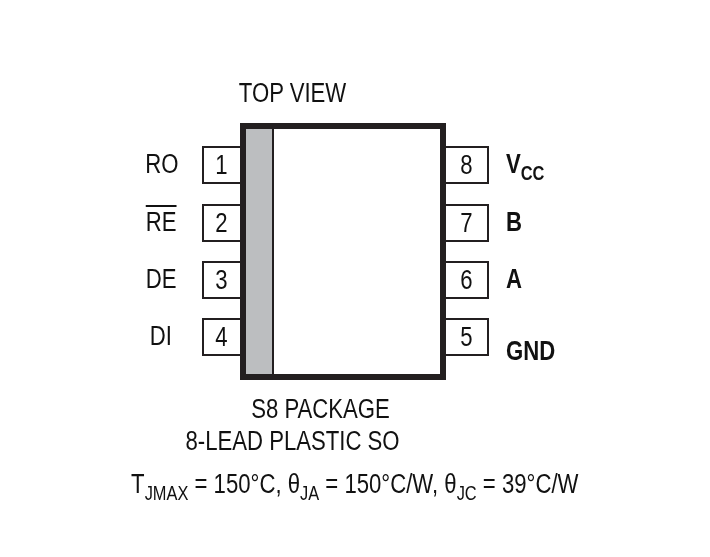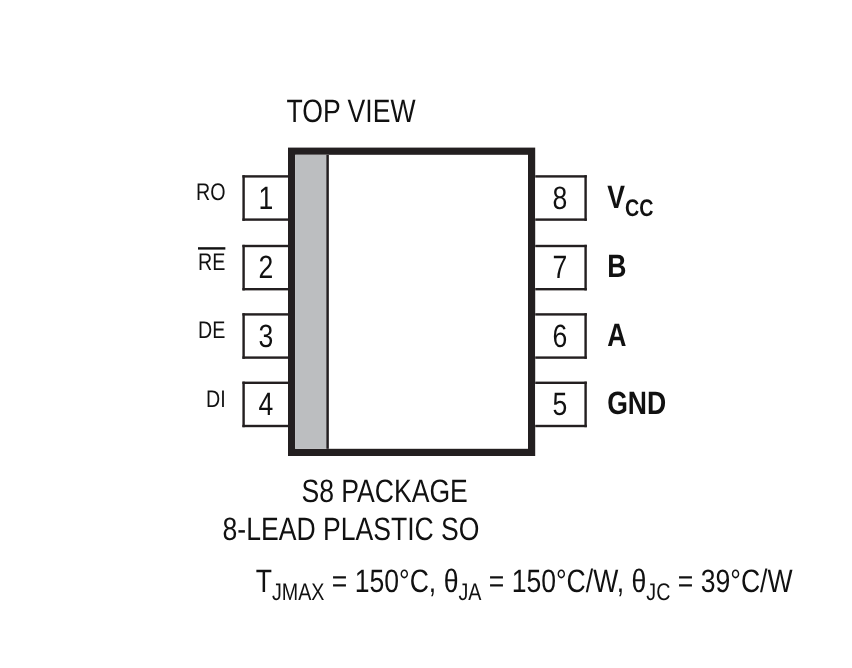--- a/index.html
+++ b/index.html
@@ -66,22 +66,22 @@
       justify-content: center;
       font-size: 27px;
     }
     .pin-num span {
       display: inline-block;
       transform: scaleX(0.82);
     }
     .label-left {
       position: absolute;
       width: 60px;
-      text-align: right;
-      font-size: 20px;
+      text-align: center;
+      font-size: 27px;
       line-height: 1;
     }
     .label-left span {
       display: inline-block;
       transform: scaleX(0.82);
       transform-origin: right center;
     }
     .label-right {
       position: absolute;
       left: 506px;
@@ -99,21 +99,21 @@
     }
     .sub {
       font-size: 20px;
       position: relative;
       top: 7px;
     }
     .footer {
       position: absolute;
       left: 0;
       width: 710px;
-      text-align: right;
+      text-align: center;
       font-size: 27px;
       line-height: 1;
       top: 471px;
     }
     .footer .inner {
       display: inline-block;
       transform: scaleX(0.82);
       white-space: nowrap;
     }
   </style>
@@ -185,21 +185,21 @@
 
 <div class="label-right" style="top:151px;">
   <span class="main"><span>V</span><span class="sub">CC</span></span>
 </div>
 <div class="label-right" style="top:209px;">
   <span class="main">B</span>
 </div>
 <div class="label-right" style="top:266px;">
   <span class="main">A</span>
 </div>
-<div class="label-right" style="top:323px;">
+<div class="label-right" style="top:338px;">
   <span class="main">GND</span>
 </div>
 
 <div class="title" style="top:396px;margin-left:28px;">
   <span>S8 PACKAGE</span>
 </div>
 <div class="title" style="top:428px;">
   <span>8-LEAD PLASTIC SO</span>
 </div>
 

